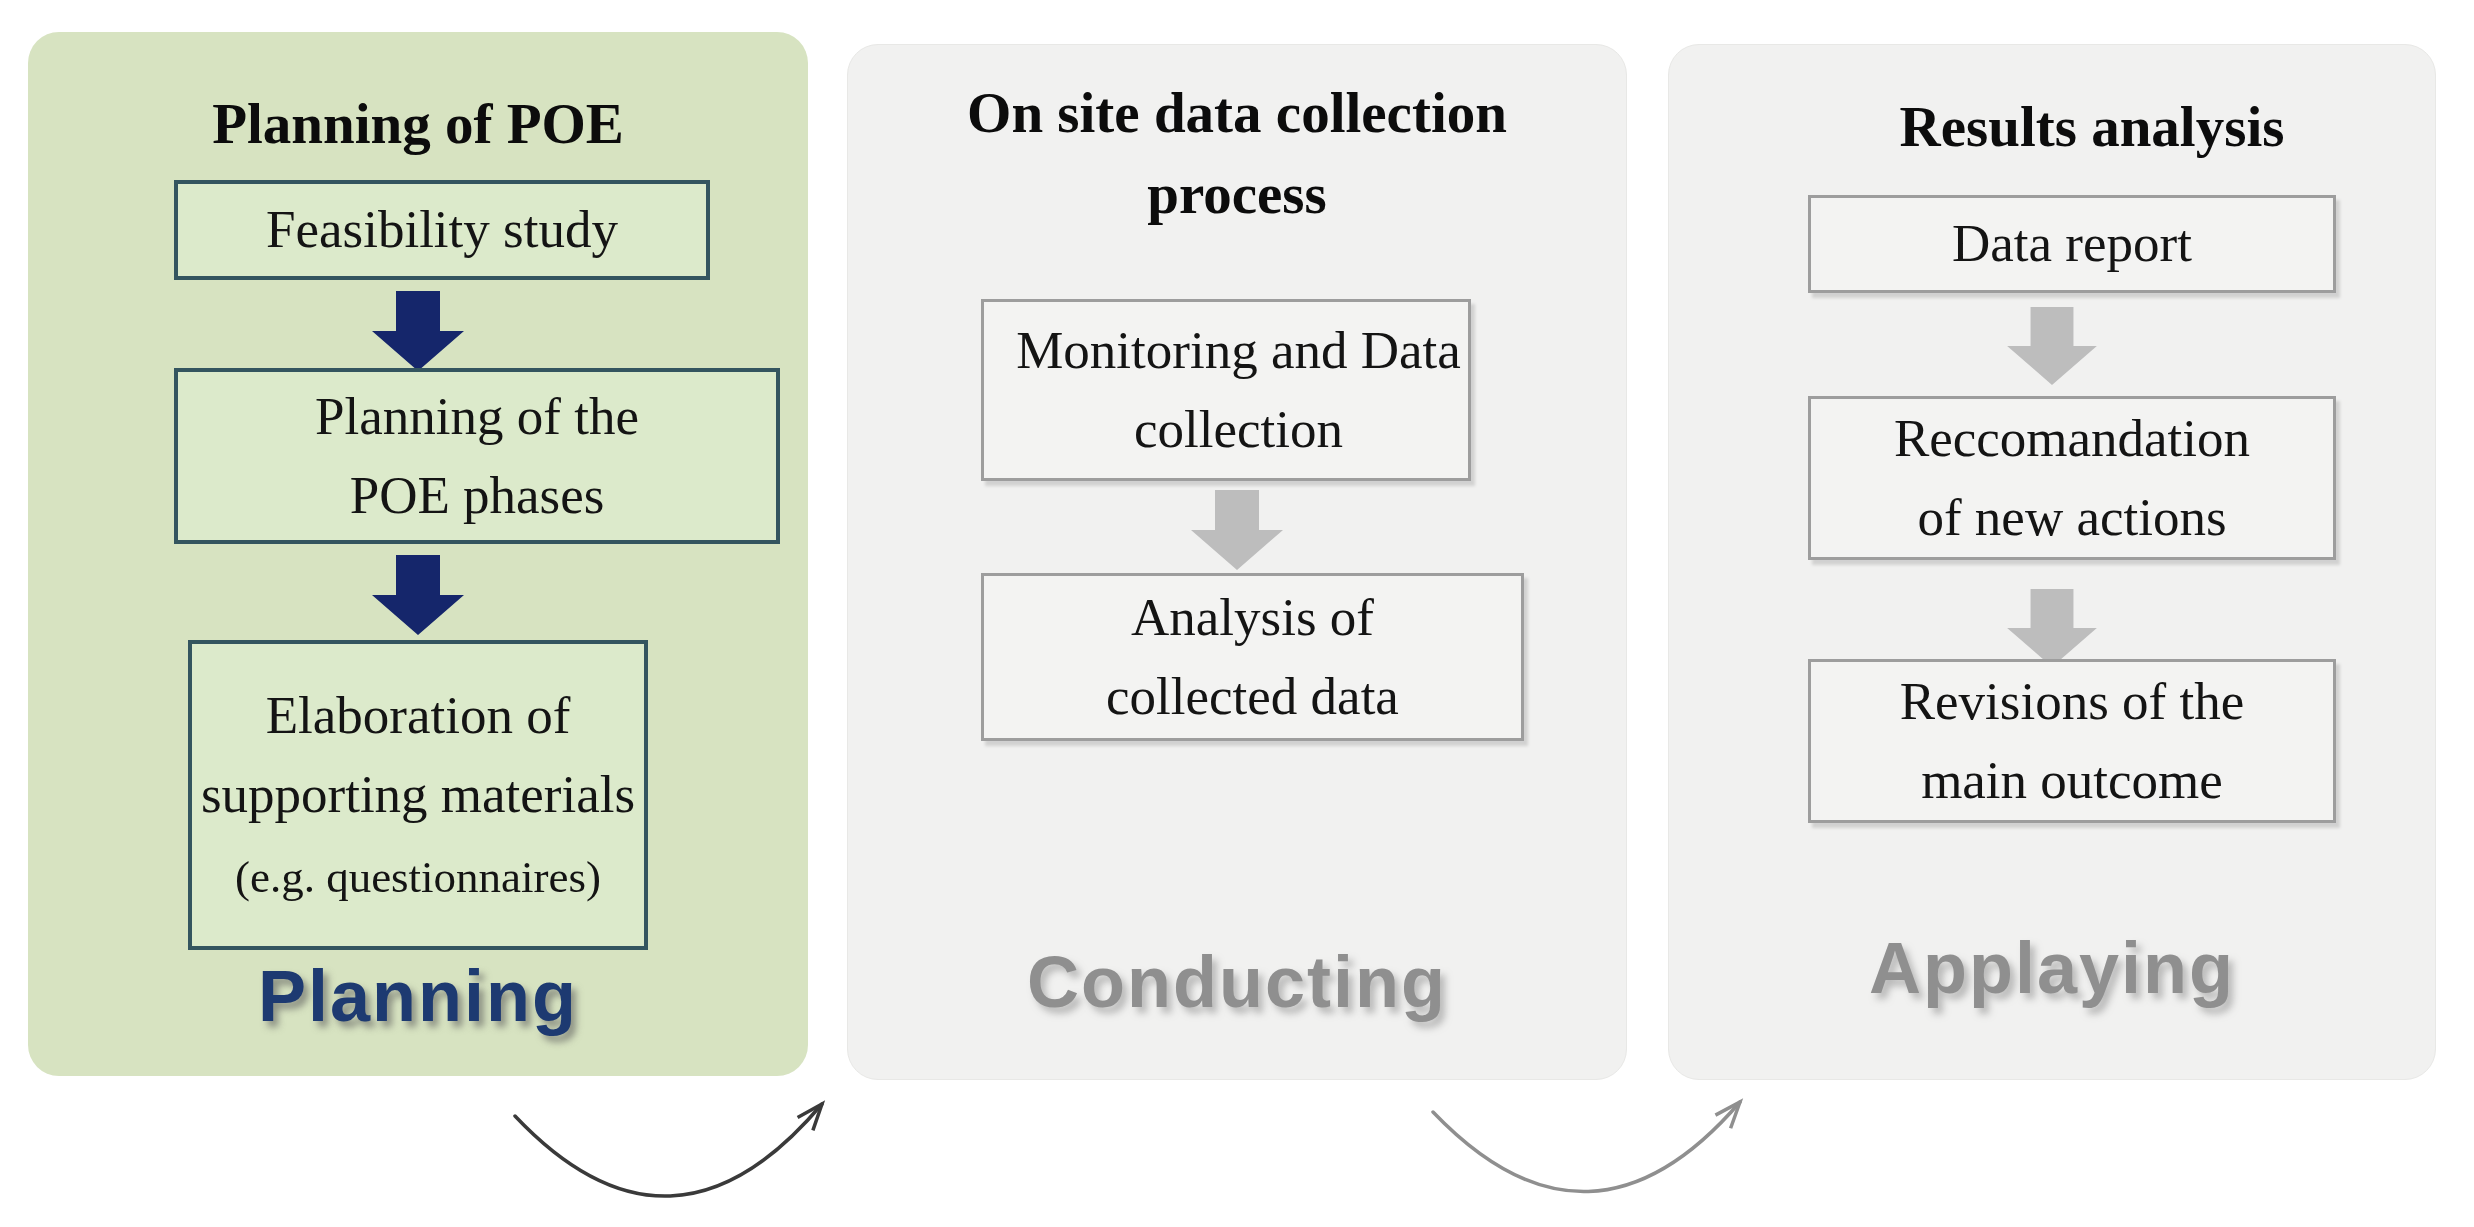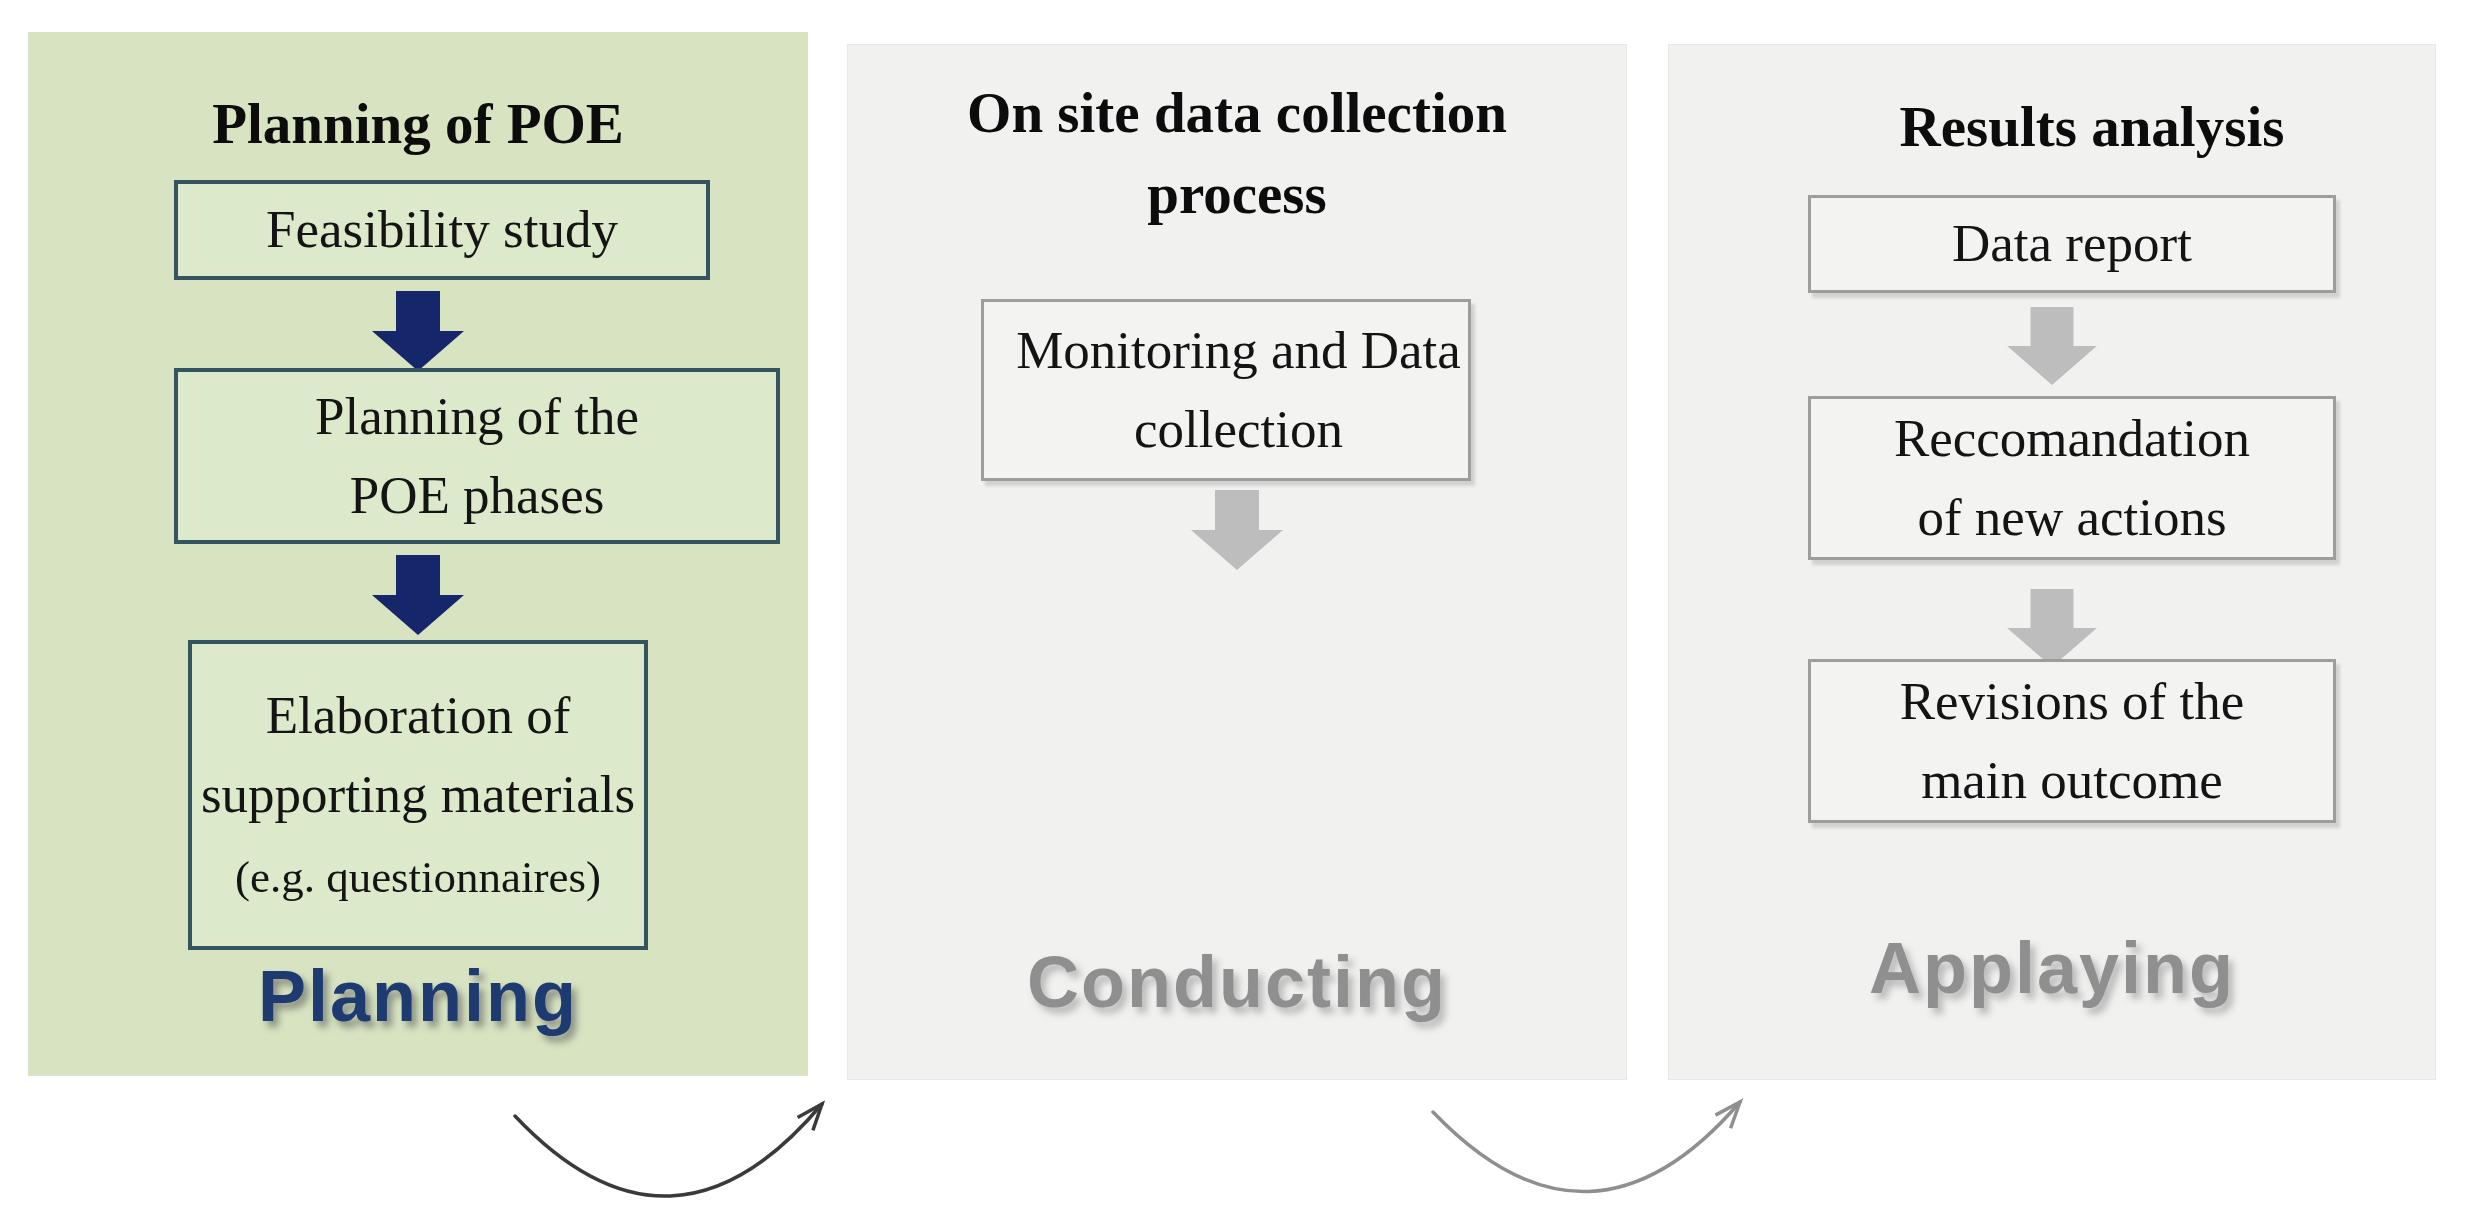--- a/index.html
+++ b/index.html
@@ -1,21 +1,21 @@
 <!DOCTYPE html>
 <html style="--page-bg: #ffffff; --green-panel-bg: #d7e3c1; --green-box-bg: #dceacb; --green-box-border: #34555f; --navy-arrow: #15266b; --planning-label: #1d3a71; --gray-panel-bg: #f1f1f0; --gray-box-bg: #f3f3f2; --gray-box-border: #9d9d9d; --gray-arrow: #bdbdbd; --gray-label: #8f8f8f; --flow-arrow-dark: #3a3a3a; --flow-arrow-light: #8f8f8f;"><head>
 <meta charset="utf-8">
 <style>
   html,body{margin:0;padding:0;background:#ffffff;}
   .canvas{
     position:relative;width:2474px;height:1227px;overflow:hidden;
     background:var(--page-bg,#ffffff);
     font-family:"Liberation Serif","DejaVu Serif",serif;
   }
-  .panel{position:absolute;}
+  .panel{position:absolute;border-radius:31px;}
   .panel.green{background:var(--green-panel-bg,#d7e3c1);}
   .panel.gray{background:var(--gray-panel-bg,#f1f1f0);border:1px solid #e8e8e6;}
   .panel-title{
     position:absolute;left:0;width:100%;margin:0;text-align:center;
     font-weight:bold;font-size:57px;line-height:1.42;color:#0c0c0c;
   }
   .panel-title p{margin:0 auto;}
   .box{
     position:absolute;display:flex;align-items:center;justify-content:center;
     text-align:center;box-sizing:border-box;
@@ -81,20 +81,23 @@
     </h2>
 
     <div class="box gray-box" style="left:133px;top:254px;width:490px;height:182px;padding-left:25px;">
       <p style="max-width:460px;">Monitoring and Data collection</p>
     </div>
 
     <svg class="block-arrow" style="left:343px;top:445px;" width="92" height="80" viewBox="0 0 92 80">
       <polygon class="gray-fill" points="24,0 68,0 68,40 92,40 46,80 0,40 24,40"></polygon>
     </svg>
 
+    <div class="box gray-box" style="left:133px;top:528px;width:543px;height:168px;">
+      <p style="max-width:430px;">Analysis of collected data</p>
+    </div>
 
     <p class="footer-label grayl" style="top:898px;">Conducting</p>
   </section>
 
   <section class="panel gray" style="left:1668px;top:44px;width:766px;height:1034px;">
     <h2 class="panel-title" style="top:42px;padding-left:40px;">Results analysis</h2>
 
     <div class="box gray-box" style="left:139px;top:150px;width:528px;height:98px;">
       <p>Data report</p>
     </div>

